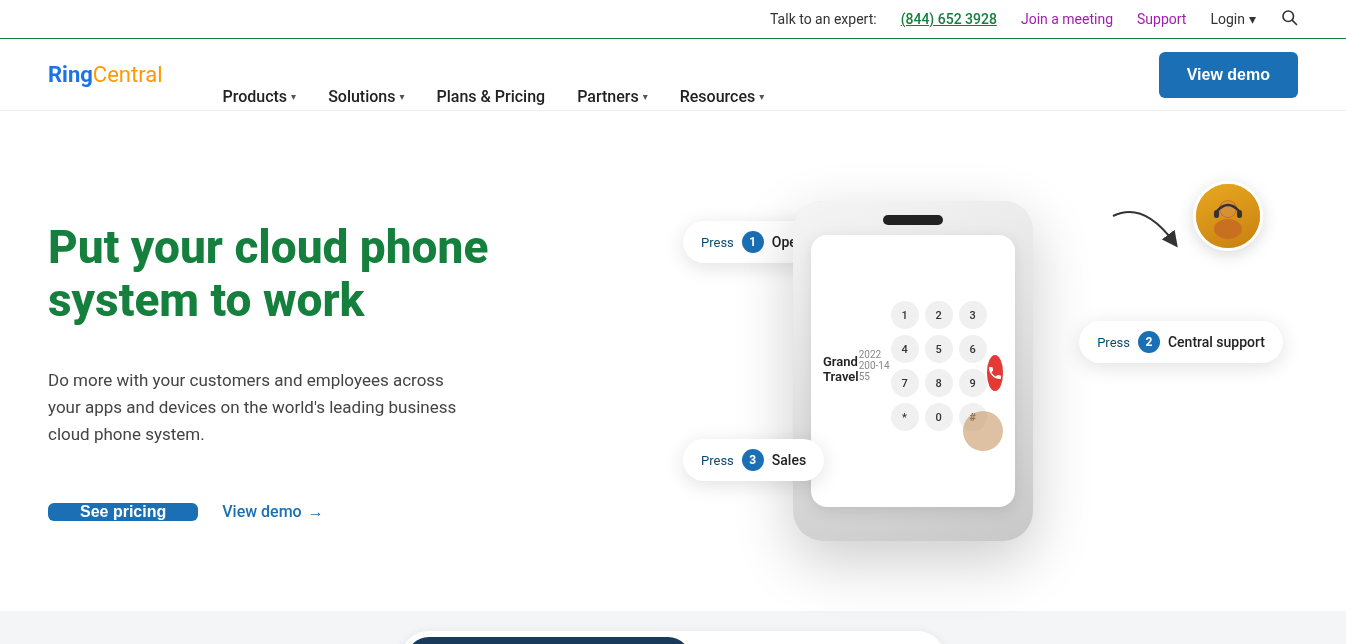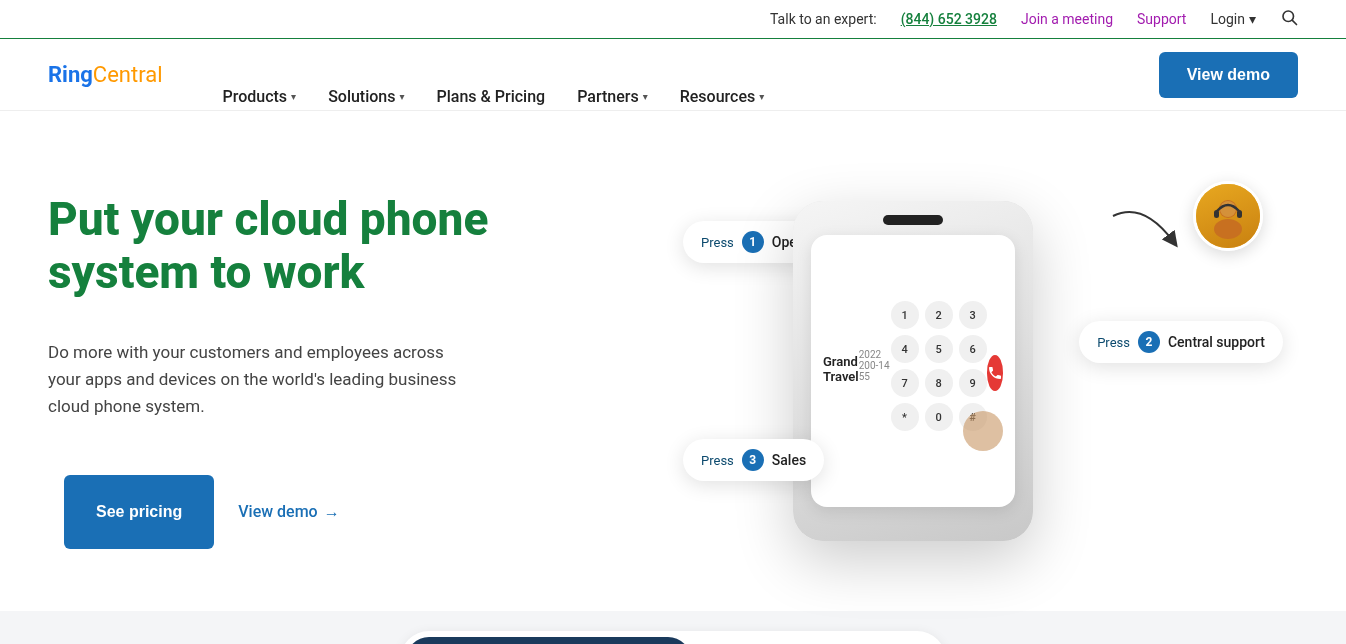--- a/index.html
+++ b/index.html
@@ -78,27 +78,26 @@
       font-size: 17px;
       color: #444;
       line-height: 1.6;
       margin-bottom: 54px;
       max-width: 420px;
     }
     .hero-cta { display: flex; align-items: center; gap: 24px; }
     .see-pricing-btn {
       background: #1a6fb5;
       color: #fff;
-      padding: 28px 32px;
+      padding: 0 32px;
       border: none;
       border-radius: 6px;
       font-size: 16px;
       font-weight: 600;
       cursor: pointer;
-      margin-left: 16px;
     }
     .view-demo-link {
       color: #1a6fb5;
       font-size: 16px;
       font-weight: 500;
       cursor: pointer;
       display: flex;
       align-items: center;
       gap: 6px;
       text-decoration: none;

